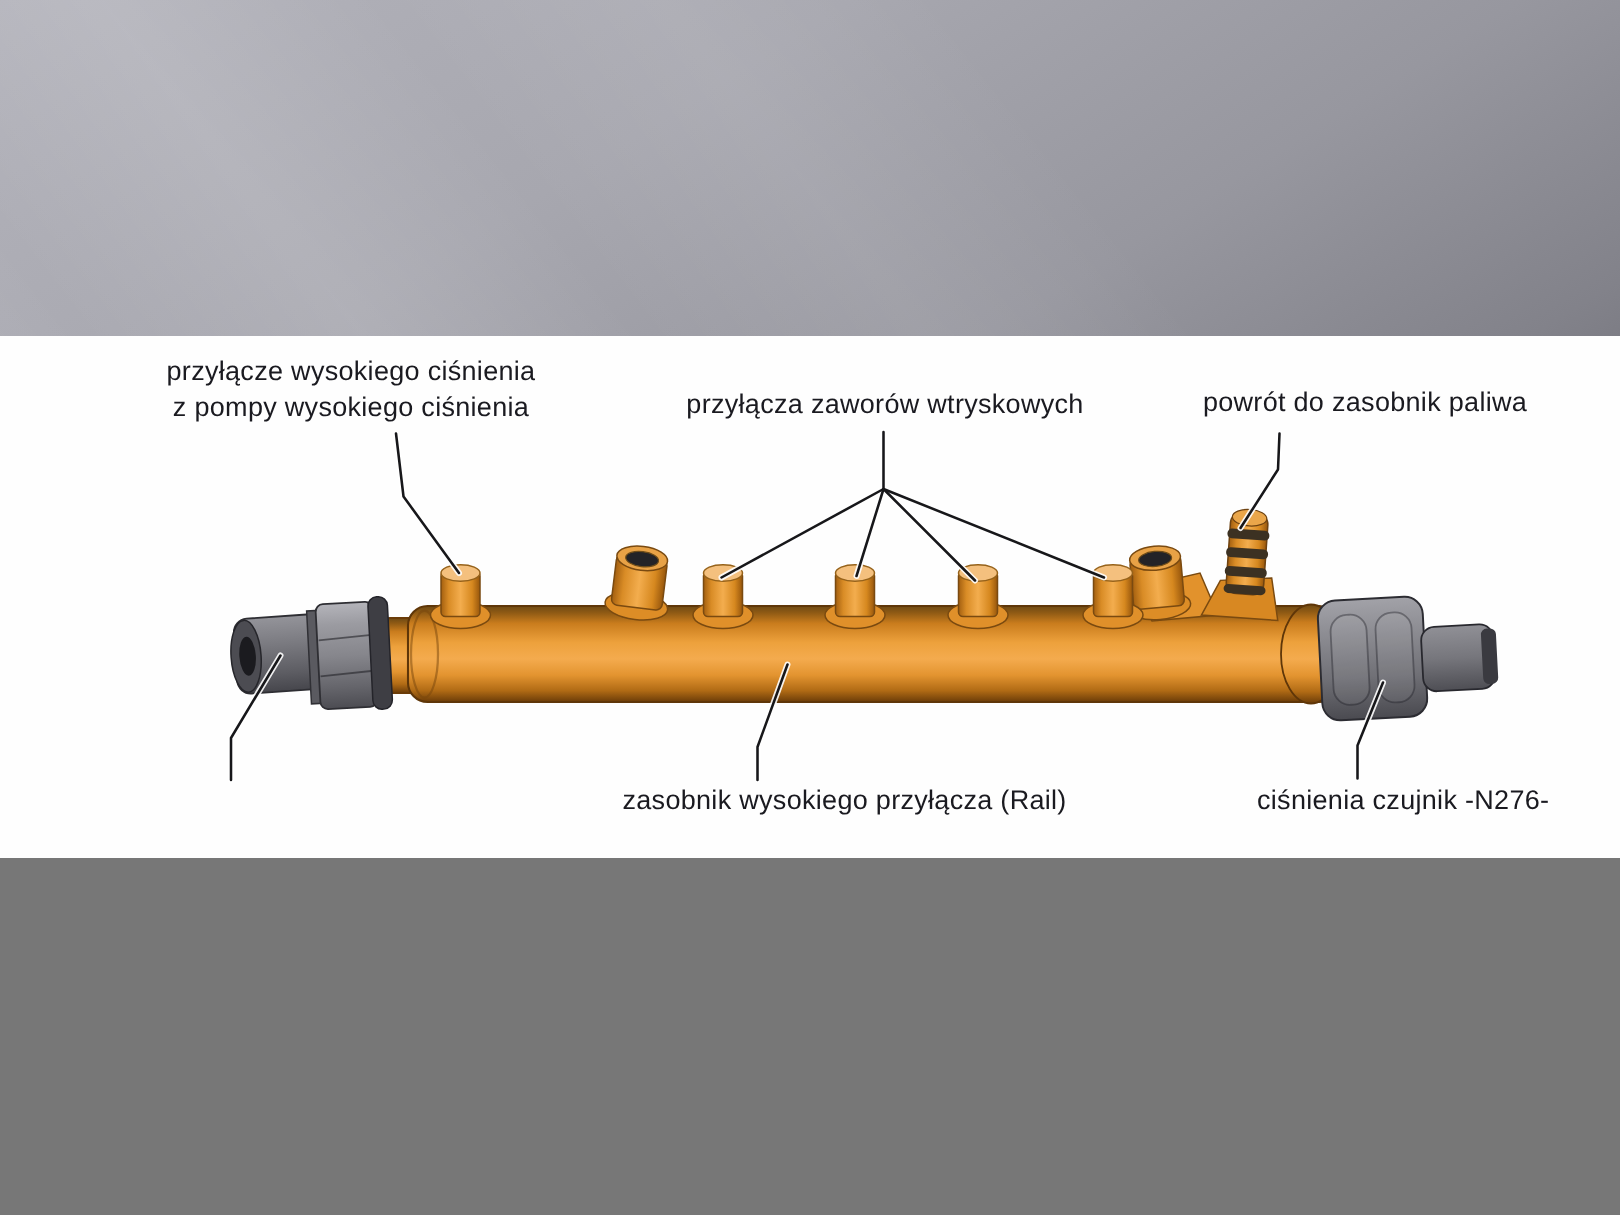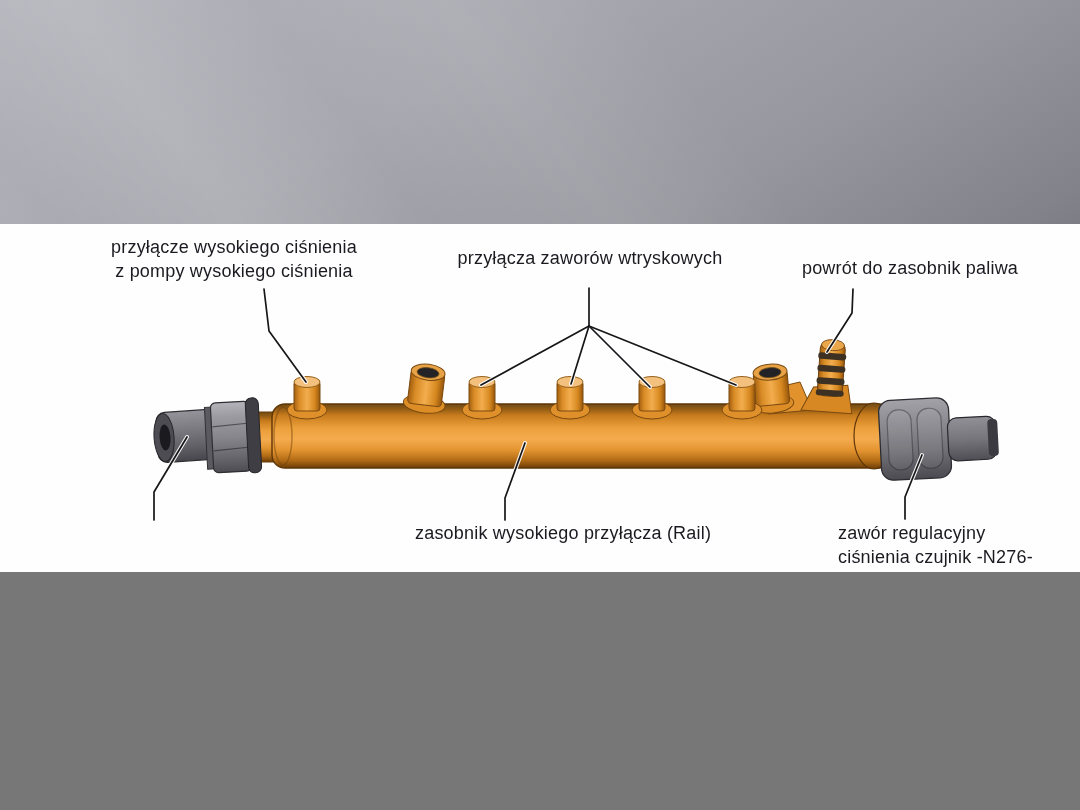--- a/index.html
+++ b/index.html
@@ -20,21 +20,21 @@
     background:#fefefe;
   }
   .art{position:absolute;left:0;top:0;width:1080px;height:810px;}
   .lbl{
     position:absolute;font-size:18px;line-height:24px;letter-spacing:.2px;
     color:#1a1a20;white-space:nowrap;
   }
   .lbl span{display:block;}
   .lbl.center{text-align:center;}
   #lbl-hp-inlet{left:88px;top:235px;width:292px;}
-  #lbl-injectors{left:448px;top:246px;width:284px;}
+  #lbl-injectors{left:448px;top:257px;width:284px;}
   #lbl-return{left:788px;top:256px;width:244px;}
   #lbl-sensor{left:22px;top:521px;}
   #lbl-rail{left:415px;top:521px;}
   #lbl-valve{left:838px;top:521px;}
 </style>
 </head>
 <body>
 
 <div class="stage">
 
@@ -211,17 +211,16 @@
   <div class="lbl center" id="lbl-return">
     <span>powrót do zasobnik paliwa</span>
   </div>
 
 
   <div class="lbl" id="lbl-rail">
     <span>zasobnik wysokiego przyłącza (Rail)</span>
   </div>
 
   <div class="lbl" id="lbl-valve">
-    <span>zawór regulacyjny</span>
     <span>ciśnienia czujnik -N276-</span>
   </div>
 
 </div>
 
 </body></html>

